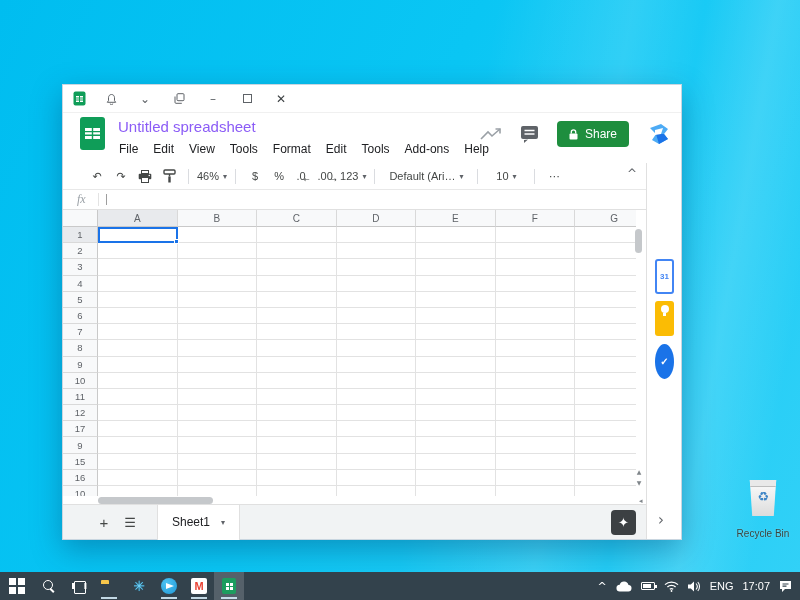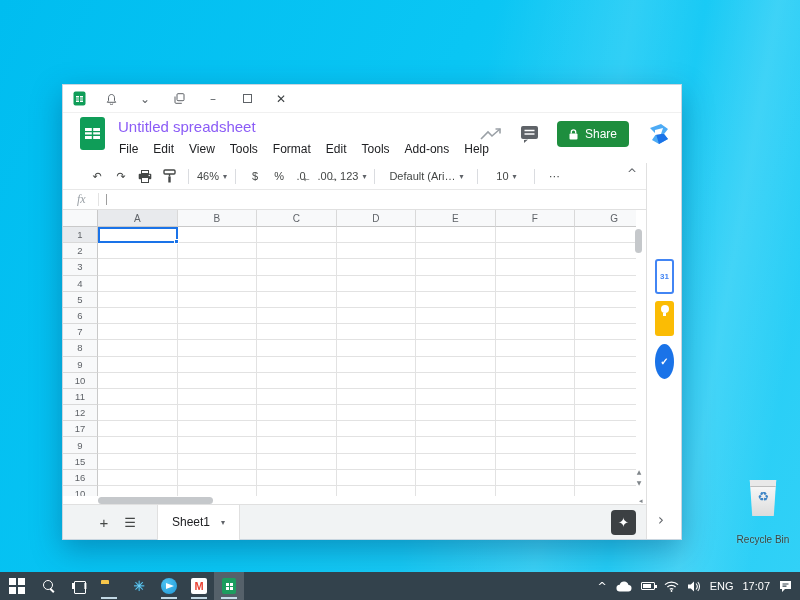--- a/index.html
+++ b/index.html
@@ -99,21 +99,21 @@
   .sb-menu { font-size:13px; font-family:"DejaVu Sans",sans-serif; }
   .sheet-tab { margin-left:14px; height:35px; background:#fff; border-left:1px solid #e0e0e0; border-right:1px solid #e0e0e0; padding:0 14px; display:flex; align-items:center; gap:7px; font-size:12px; color:#202124; }
   .sheet-tab .dd-arrow { font-size:8px; }
   .explore-btn { position:absolute; right:10px; top:5px; width:25px; height:25px; background:#3c4043; border-radius:4px; display:flex; align-items:center; justify-content:center; color:#fff; font-size:13px; font-family:"DejaVu Sans",sans-serif; }
 
   
   .recycle { position:absolute; left:736px; top:480px; width:54px; text-align:center; }
   .bin { position:relative; width:30px; height:36px; margin:0 auto; background:linear-gradient(#fdfdfd,#dcdcdc); clip-path:polygon(6% 0,94% 0,86% 100%,14% 100%); border-radius:2px; }
   .bin::before { content:""; position:absolute; left:0; top:0; width:100%; height:6px; background:#e9e9e9; border-bottom:1px solid #bdbdbd; }
   .bin-glyph { position:absolute; left:0; right:0; top:9px; color:#3d84c6; font-size:13px; font-family:"DejaVu Sans",sans-serif; }
-  .recycle-label { margin-top:18px; font-size:10px; color:#3c443e; text-shadow:0 0 2px rgba(255,255,255,.35); }
+  .recycle-label { margin-top:12px; font-size:10px; color:#3c443e; text-shadow:0 0 2px rgba(255,255,255,.35); }
 
   
   .taskbar { position:absolute; left:0; bottom:0; width:800px; height:28px; background:#33424c; display:flex; align-items:stretch; color:#fff; }
   .task-left { display:flex; align-items:stretch; }
   .task-item { width:30px; display:flex; align-items:center; justify-content:center; position:relative; }
   .task-item.start { width:34px; }
   .task-item.active { background:rgba(255,255,255,.17); }
   .task-item .underline { position:absolute; bottom:1px; left:7px; right:7px; height:2px; background:rgba(220,242,255,.85); }
   .win-logo { display:grid; grid-template-columns:7px 7px; grid-template-rows:7px 7px; gap:1.5px; }
   .win-logo i { background:#fff; }

